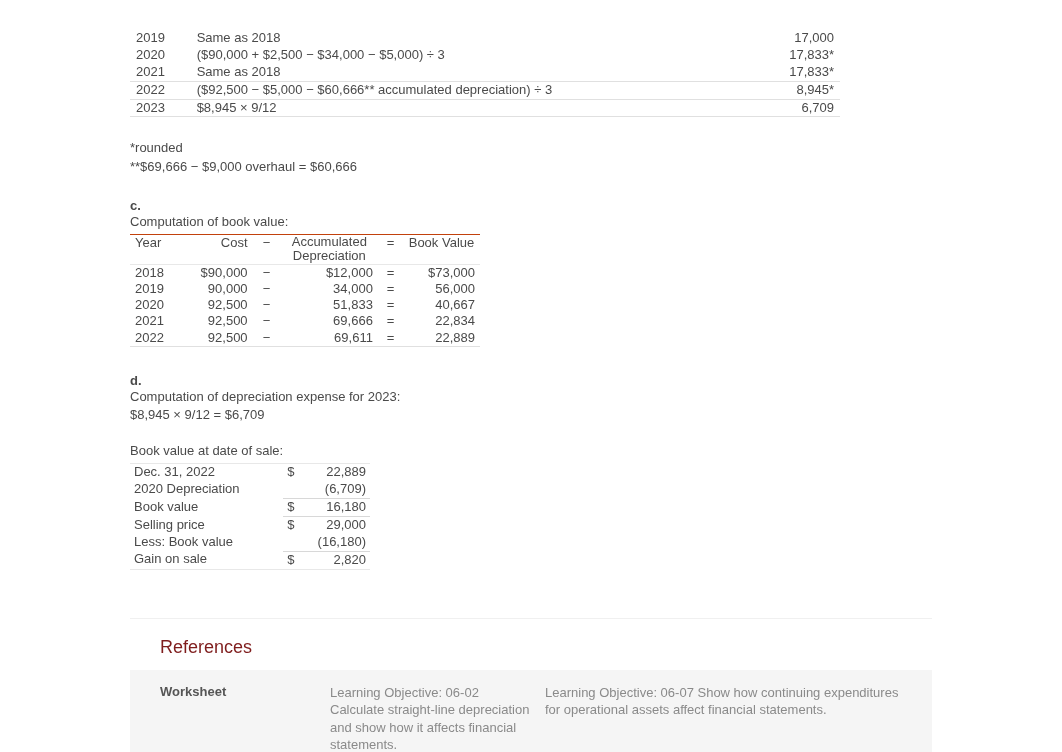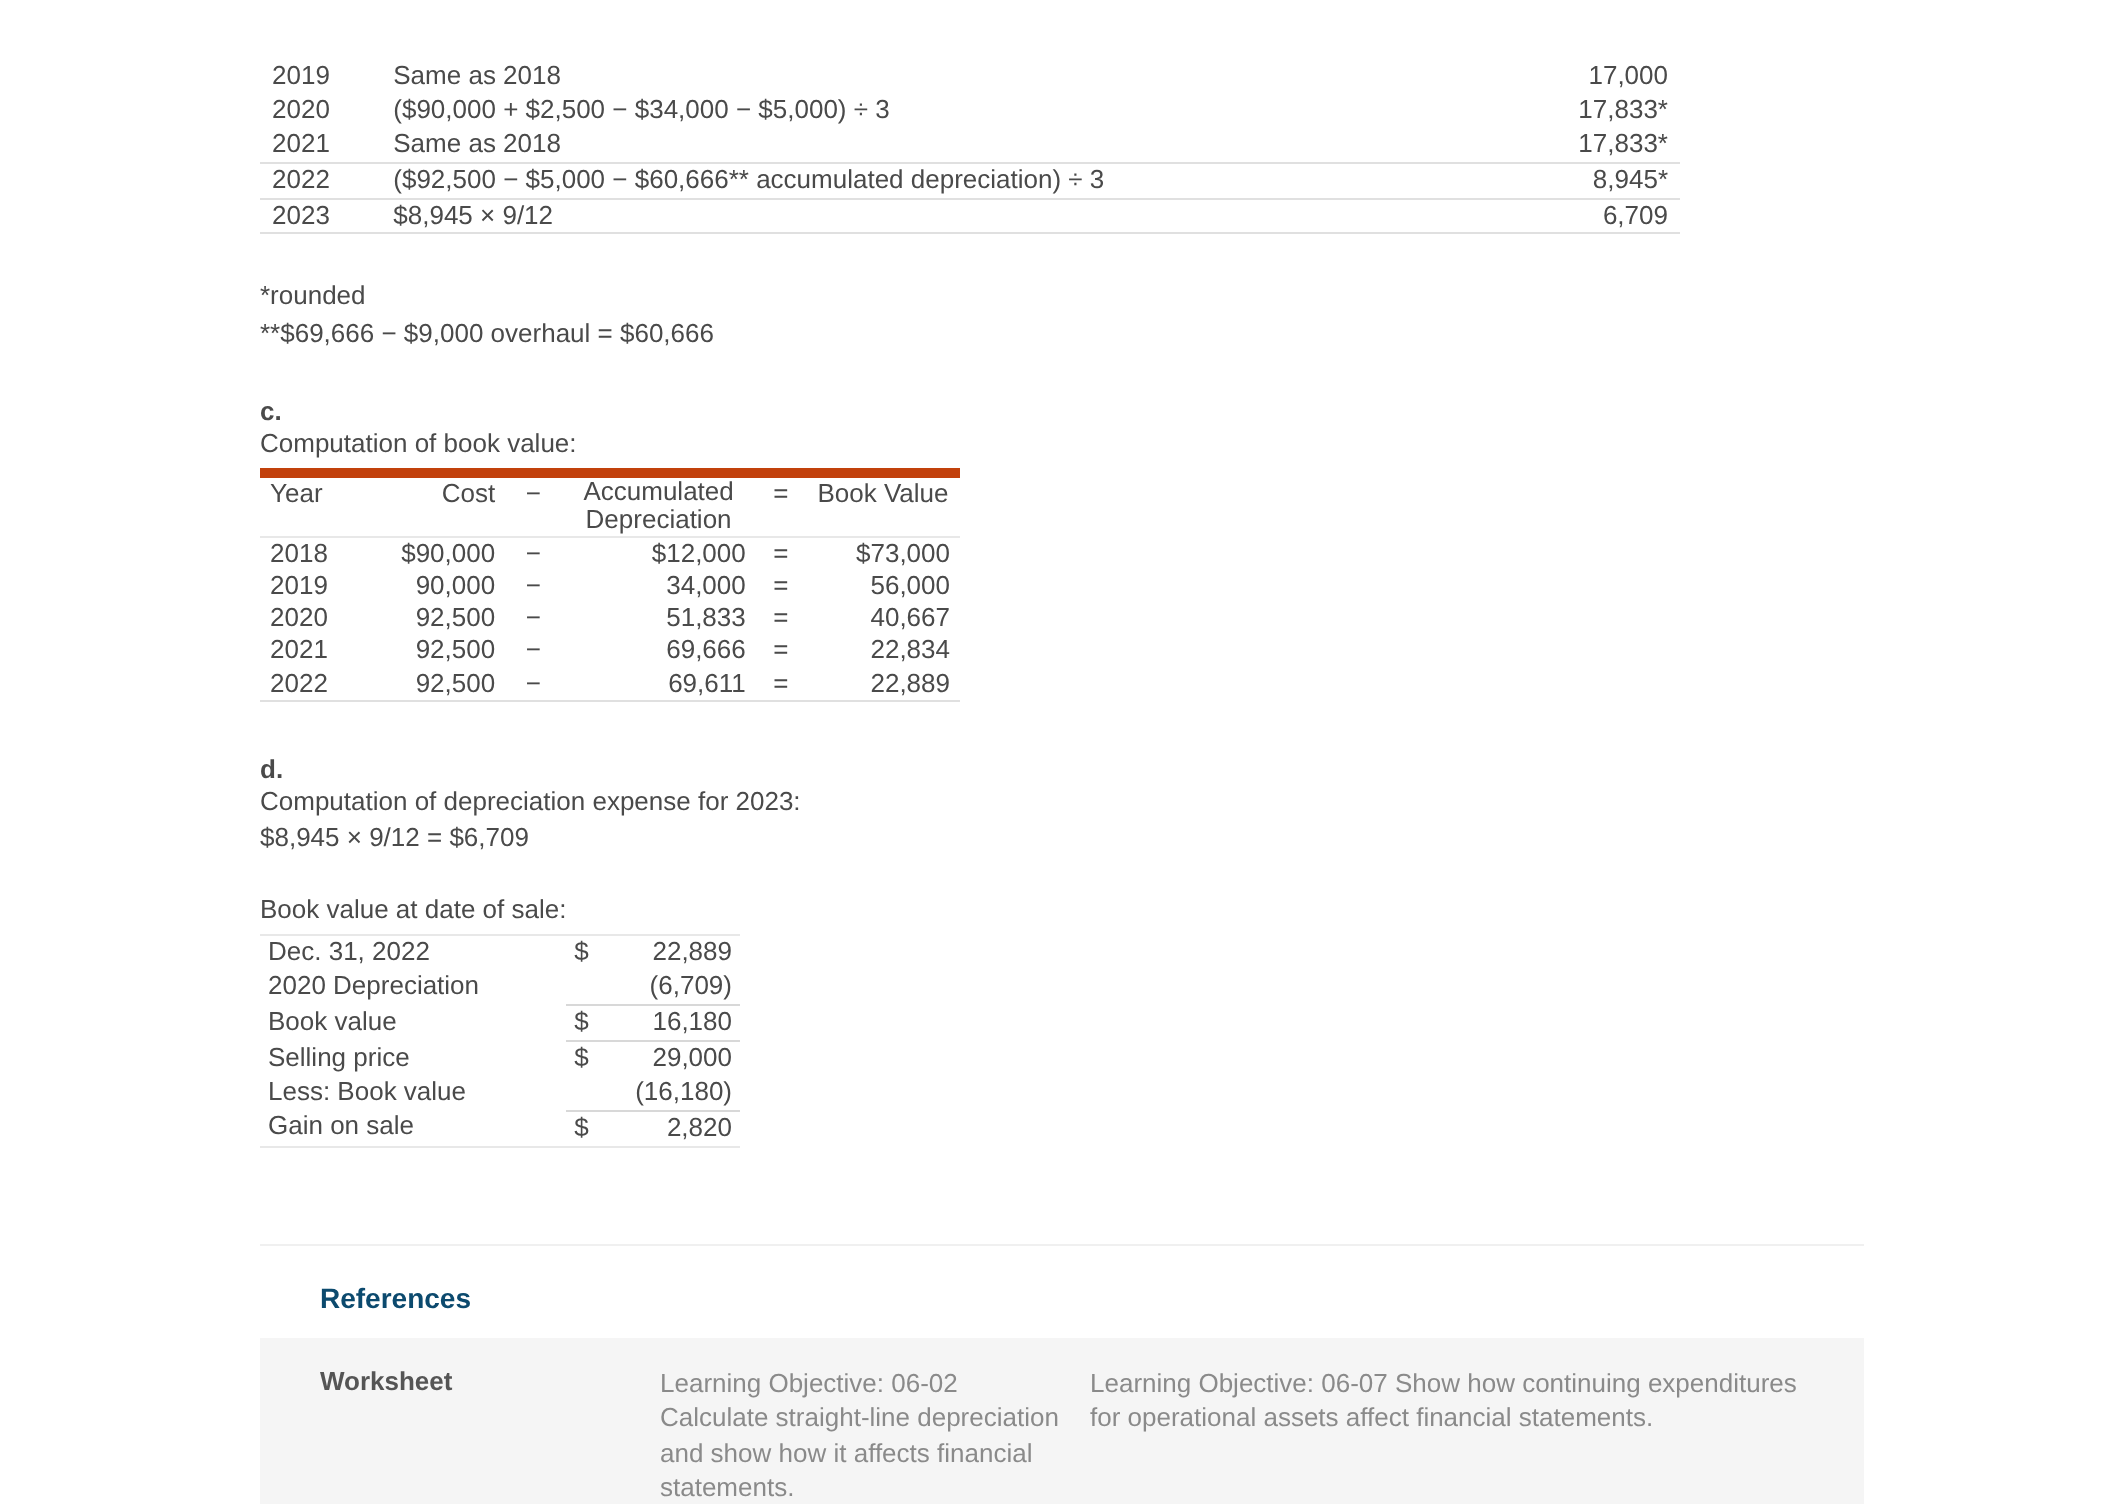--- a/index.html
+++ b/index.html
@@ -32,40 +32,40 @@
   .dep-table td.val  { width: 130px; text-align: right; }
   .dep-sep td { border-top: 1px solid #e0e0e0; }
   .dep-bottom td { border-bottom: 1px solid #e0e0e0; }
 
   .note { margin-top: 22px; line-height: 1.4; }
   .sect-label { font-weight: bold; color:#4a4a4a;}
   .sect-title { line-height:1.4; }
 
   .bv-table { margin-top:3px; width:350px; }
   .bv-table td { padding: 0 5px; line-height:1.25; }
-  .bv-table .hd td { border-top:5px solid #c2410c; border-bottom:1px solid #e8e8e8; }
+  .bv-table .hd td { border-top:1px solid #c2410c; border-bottom:1px solid #e8e8e8; }
   .bv-table td.c1 { width:55px; text-align:left; }
   .bv-table td.c2 { width:65px; text-align:right; }
   .bv-table td.c3 { width:25px; text-align:center; }
   .bv-table td.c4 { width:95px; text-align:center; }
   .bv-table td.c4r{ width:95px; text-align:right; }
   .bv-table td.c5 { width:20px; text-align:center; }
   .bv-table td.c6 { width:80px; text-align:right; }
 
   .sale-table { width:240px; margin-top:3px; }
   .sale-table td { padding:0 4px; line-height:1.3; }
   .sale-table td.lbl{ width:165px; }
   .sale-table td.d  { width:15px; text-align:left; }
   .sale-table td.a  { width:60px; text-align:right; }
   .sale-rule td.d, .sale-rule td.a { border-top:1px solid #d8d8d8; }
   .sale-top td { border-top:1px solid #e8e8e8; }
   .sale-bot td { border-bottom:1px solid #e8e8e8; }
 
   .ref-block { margin-top:48px; border-top:1px solid #f0f0f0; padding-top:12px; }
-  .ref-title { color:#0c4a6e; font-weight:bold; padding:6px 30px 12px 30px; font-size:14px;}
+  .ref-title { color:#7f1d1d; font-weight:normal; padding:6px 30px 12px 30px; font-size:18px;}
   .ref-body  { background:#f5f5f5; padding:14px 30px 18px 30px; display:flex; }
   .ref-col1  { width:170px; font-weight:bold; color:#555;}
   .ref-col2  { width:205px; color:#8a8a8a; line-height:1.35; padding-right:10px;}
   .ref-col3  { flex:1; color:#8a8a8a; line-height:1.35;}
 </style>
 </head>
 <body>
 
 <div class="page">
 

